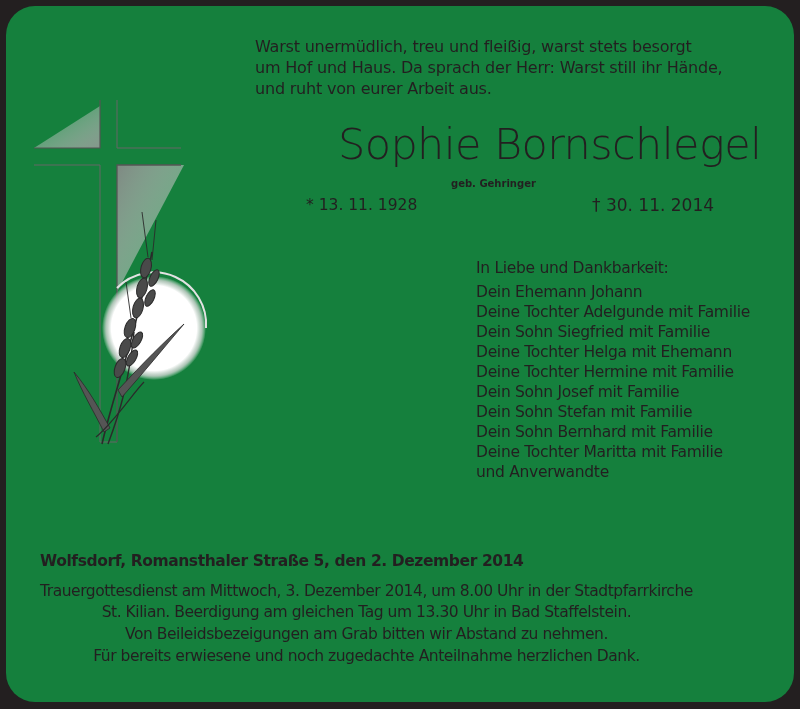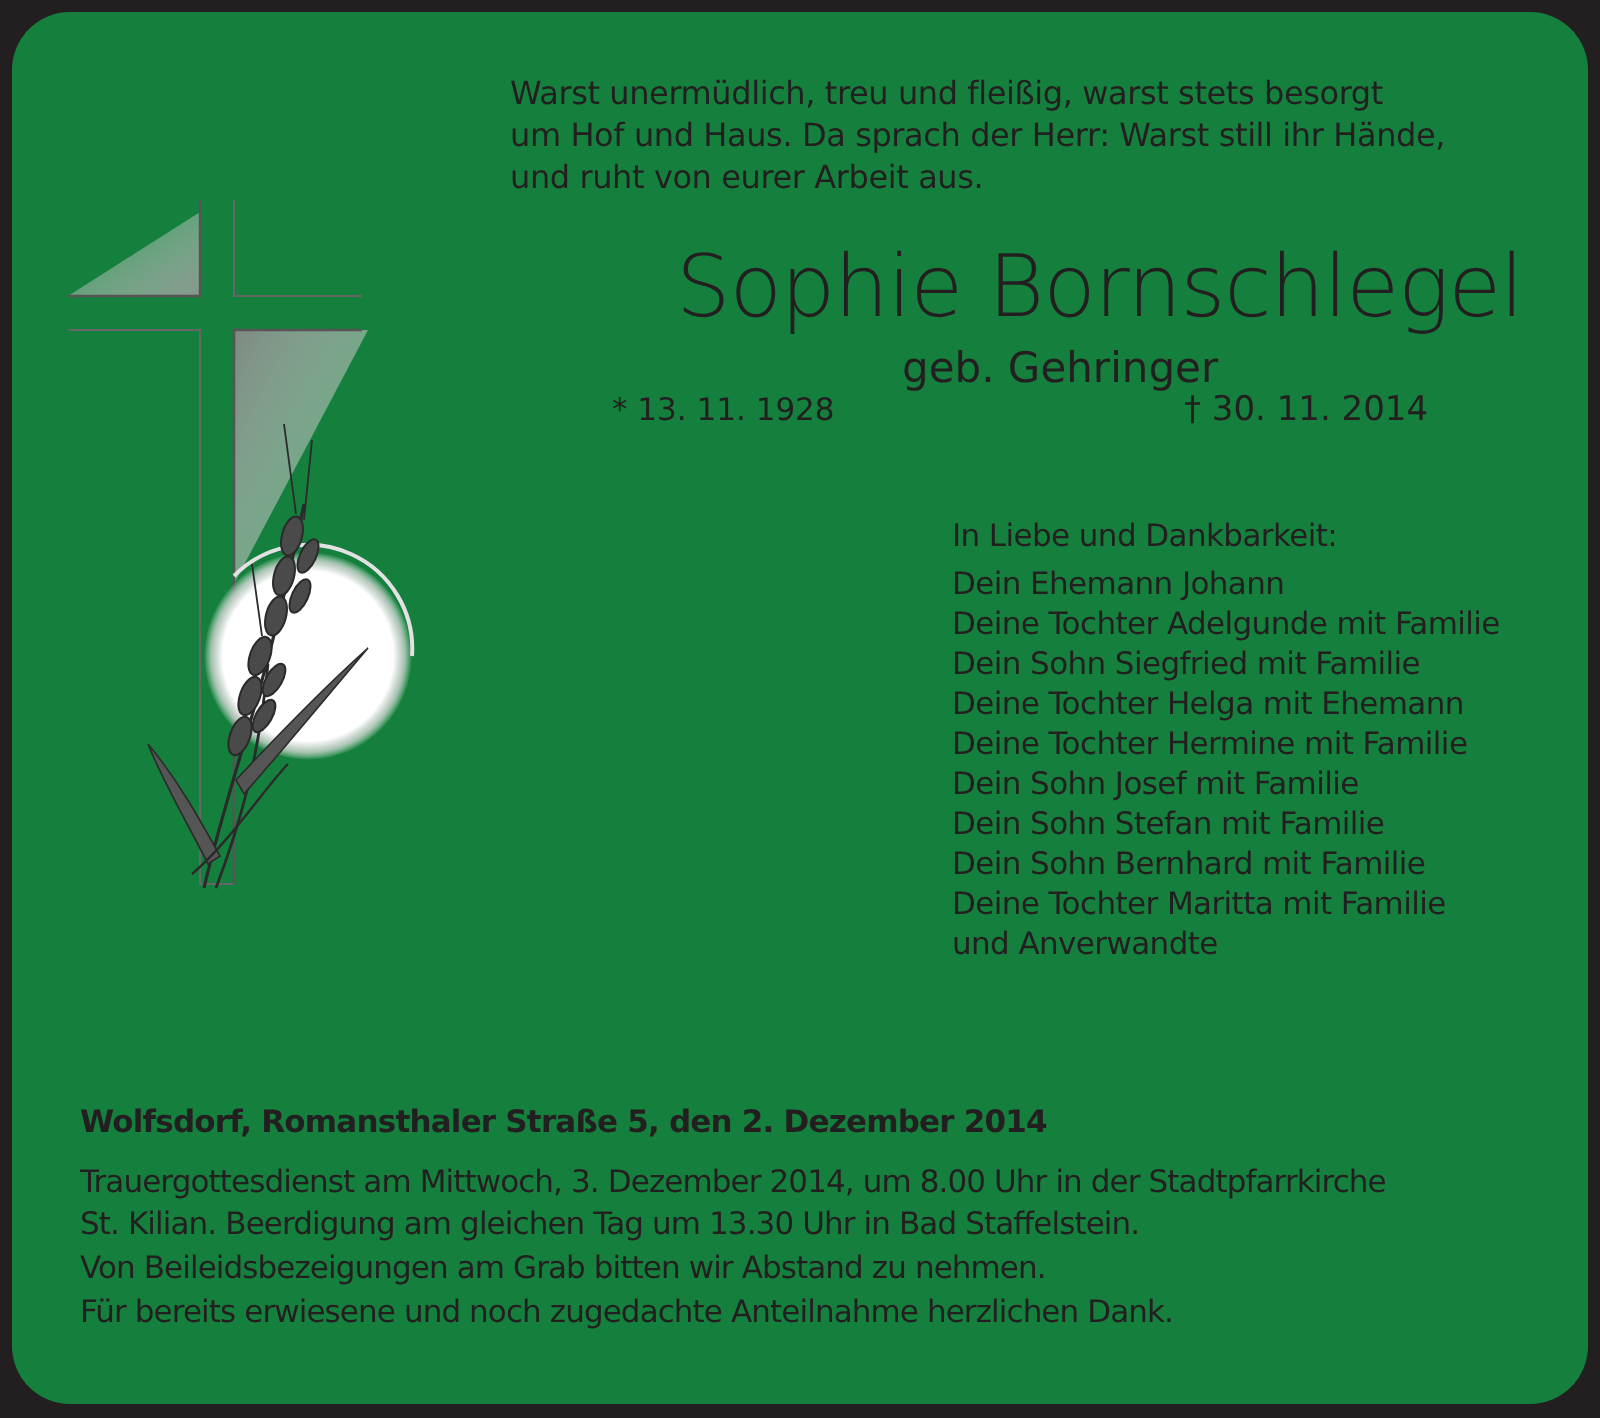--- a/index.html
+++ b/index.html
@@ -5,28 +5,28 @@
   html, body { margin: 0; padding: 0; }
   body { width: 800px; height: 709px; background: #231f20; position: relative; overflow: hidden; }
   .frame {
     position: absolute; left: 6px; top: 6px; width: 788px; height: 696px;
     background: #15803d; overflow: hidden; border-radius: 29px;
   }
   .txt { font-family: "DejaVu Sans", sans-serif; color: #231f20; position: absolute; white-space: nowrap; }
   .verse { left: 249px; top: 30px; font-size: 16px; line-height: 21px; letter-spacing: -0.2px; }
   .verse div { height: 21px; }
   .name { left: 288px; top: 112px; font-size: 43px; line-height: 52px; font-weight: 300; letter-spacing: -0.6px; margin-left: 44px; }
-  .maiden { left: 445px; top: 168px; font-size: 21px; line-height: 20px; }
+  .maiden { left: 445px; top: 168px; font-size: 10px; line-height: 20px; font-weight: bold; }
   .born { left: 300px; top: 188px; font-size: 15.5px; line-height: 22px; }
   .died { left: 586px; top: 188px; font-size: 17px; line-height: 22px; }
   .family { left: 470px; top: 252px; font-size: 15.5px; line-height: 20px; letter-spacing: -0.3px; }
   .family .intro { height: 24px; }
   .family .member { height: 20px; }
   .place { left: 34px; top: 544px; font-size: 15.5px; line-height: 22px; letter-spacing: -0.4px; font-weight: bold; }
-  .notes { left: 34px; top: 574px; font-size: 15.5px; line-height: 22px; letter-spacing: -0.45px; }
+  .notes { left: 34px; top: 574px; font-size: 15.5px; line-height: 22px; letter-spacing: -0.45px; text-align: center; }
   .notes div { height: 21px; }
   .notes .gap { margin-top: 1px; }
   .illustration { position: absolute; left: 28px; top: 86px; width: 190px; height: 370px; }
 </style>
 </head>
 <body>
 
 <div class="frame">
 
   <svg class="illustration" viewBox="0 0 190 370" xmlns="http://www.w3.org/2000/svg">

